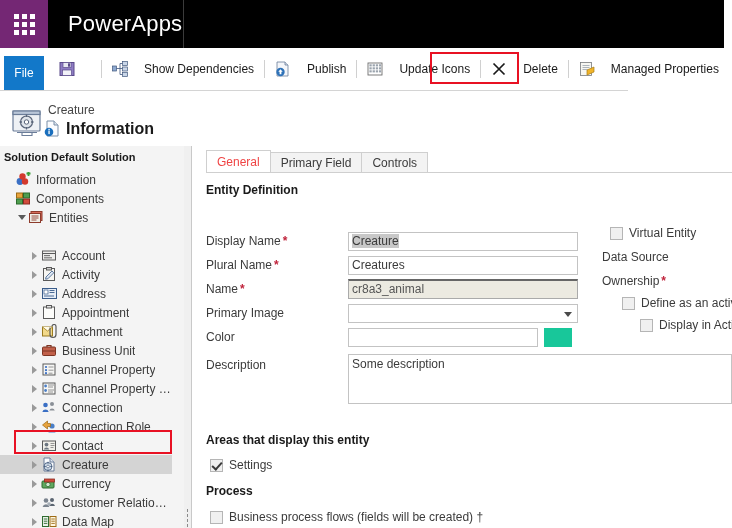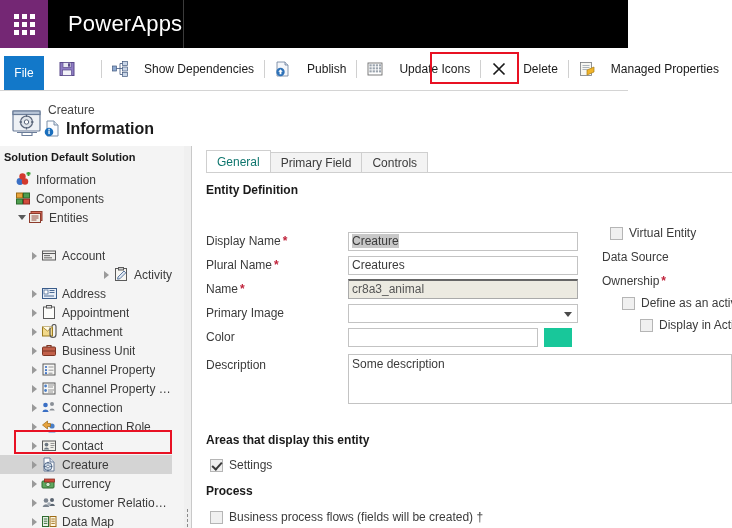--- a/index.html
+++ b/index.html
@@ -5,21 +5,21 @@
   html,body{margin:0;padding:0;}
   body{
     width:732px;height:528px;overflow:hidden;
     font-family:"Liberation Sans", sans-serif;
     font-size:12px;color:#333;background:#fff;
     -webkit-font-smoothing:antialiased;
   }
   .app{position:relative;width:732px;height:528px;}
 
   
-  .topbar{position:absolute;left:0;top:0;width:628px;height:48px;background:#000;}
+  .topbar{position:absolute;left:0;top:0;width:724px;height:48px;background:#000;}
   .waffle{position:absolute;left:0;top:0;width:48px;height:48px;background:#742774;
           display:flex;align-items:center;justify-content:center;cursor:pointer;}
   .waffle-grid{display:grid;grid-template-columns:repeat(3,5px);grid-template-rows:repeat(3,5px);gap:3px;}
   .waffle-grid i{display:block;width:5px;height:5px;background:#fff;}
   .brand{position:absolute;left:68px;top:0;height:48px;line-height:48px;
          color:#fff;font-size:22px;font-weight:400;letter-spacing:.2px;white-space:nowrap;}
   .brand-sep{position:absolute;left:183px;top:0;width:1px;height:48px;background:#3b3b3b;}
 
   
   .ribbon{position:absolute;left:0;top:48px;width:628px;height:42px;background:#fff;
@@ -72,21 +72,21 @@
   .grip{position:absolute;left:2px;top:362px;width:3px;height:26px;
         background-image:radial-gradient(#8a8a8a 40%, transparent 41%);
         background-size:3px 5px;}
 
   
   .content{position:absolute;left:192px;top:146px;width:540px;height:382px;background:#fff;overflow:hidden;}
 
   .tabs{position:absolute;left:14px;top:5px;height:22px;display:flex;align-items:flex-end;}
   .tab{height:20px;line-height:20px;padding:0 10px;font-size:12px;color:#3b3b3b;
        border:1px solid #cfcfcf;border-bottom:none;background:#f3f3f3;cursor:pointer;margin-right:-1px;}
-  .tab.active{background:#fff;color:#0f766e;height:22px;line-height:22px;}
+  .tab.active{background:#fff;color:#ef4444;height:22px;line-height:22px;}
   .tabline{position:absolute;left:14px;top:26px;width:526px;height:1px;background:#cfcfcf;}
 
   .sect{position:absolute;font-size:12px;font-weight:bold;color:#1a1a1a;}
   .flabel{position:absolute;font-size:12px;color:#3b3b3b;white-space:nowrap;}
   .req{color:#c0243c;font-weight:bold;margin-left:2px;}
   .fin{position:absolute;height:19px;box-sizing:border-box;border:1px solid #c3c3c3;
        background:#fff;font-family:"Liberation Sans",sans-serif;font-size:12px;color:#3b3b3b;
        padding:0 3px;line-height:17px;outline:none;}
   .fin.readonly{background:#eceae1;border:1px solid #aaa;border-top:2px solid #666;color:#555;}
   .selhl{background:#c8c8c8;}
@@ -281,21 +281,21 @@
         <div class="trow" style="padding-left: 30px; margin-top: 19px;">
           <span class="twist closed"></span>
           <span class="ticon"><svg width="17" height="15" viewBox="0 0 17 15">
               <rect x="1.5" y="3" width="13" height="9" fill="#eeedeb" stroke="#5a5a5a"></rect>
               <path d="M1.5 5.5h13" stroke="#5a5a5a"></path>
               <rect x="3" y="7" width="6" height="1.2" fill="#7a7a7a"></rect>
               <rect x="3" y="9.2" width="8" height="1.2" fill="#7a7a7a"></rect>
             </svg></span>
           <span class="tlabel">Account</span>
         </div>
-        <div class="trow" style="padding-left: 30px; justify-content: flex-end;">
+        <div class="trow" style="padding-left: 30px;">
           <span class="twist closed"></span>
           <span class="ticon"><svg width="17" height="15" viewBox="0 0 17 15">
               <rect x="2.5" y="1.5" width="11" height="12" fill="#f7f6f2" stroke="#5a5a5a"></rect>
               <rect x="5.5" y="0.5" width="5" height="2.5" fill="#cfcfcf" stroke="#5a5a5a"></rect>
               <path d="M5 10 l6 -6 1.8 1.8 -6 6 -2.2 .4z" fill="#dfe7f2" stroke="#3a5c8a" stroke-width="0.8"></path>
             </svg></span>
           <span class="tlabel">Activity</span>
         </div>
         <div class="trow" style="padding-left: 30px;">
           <span class="twist closed"></span>

